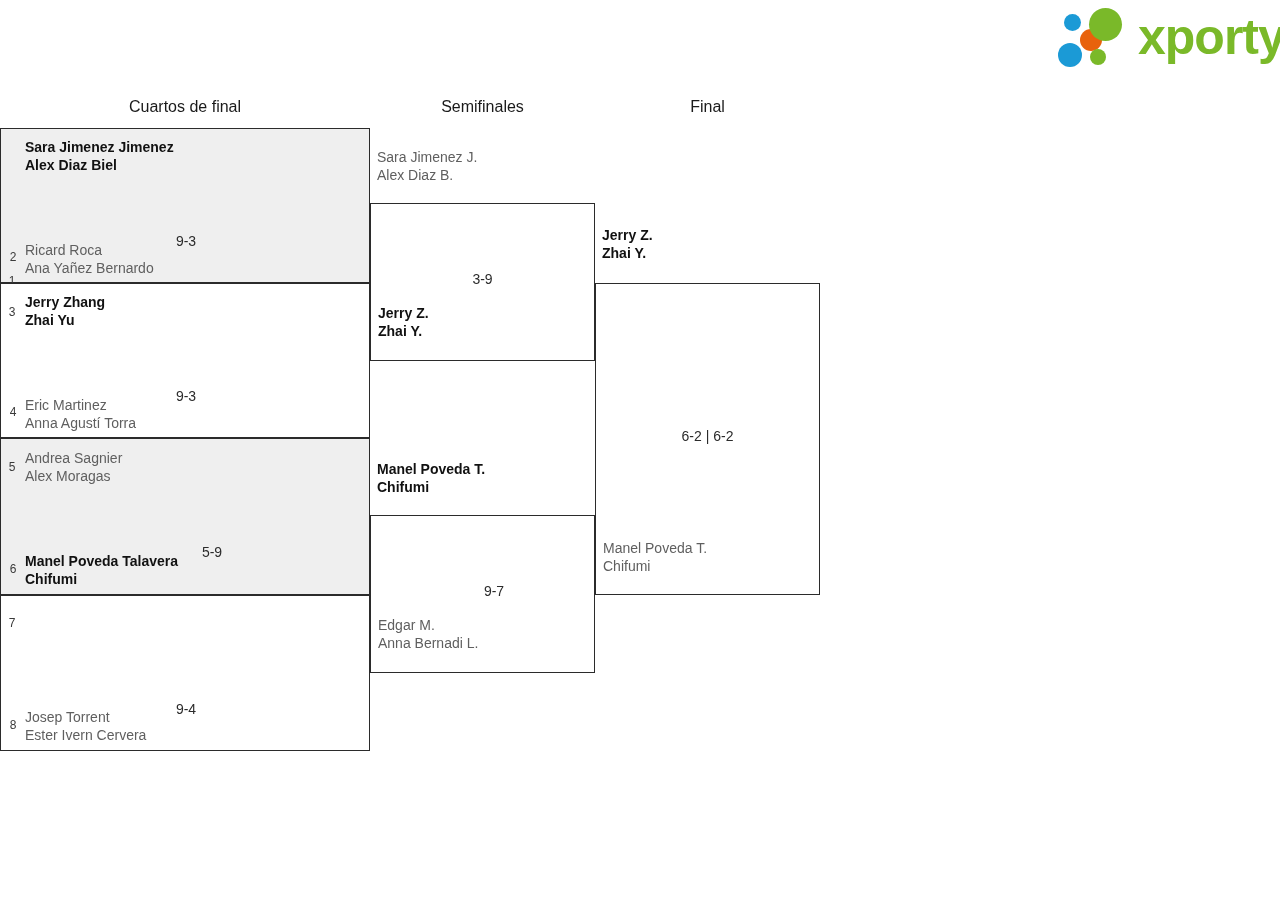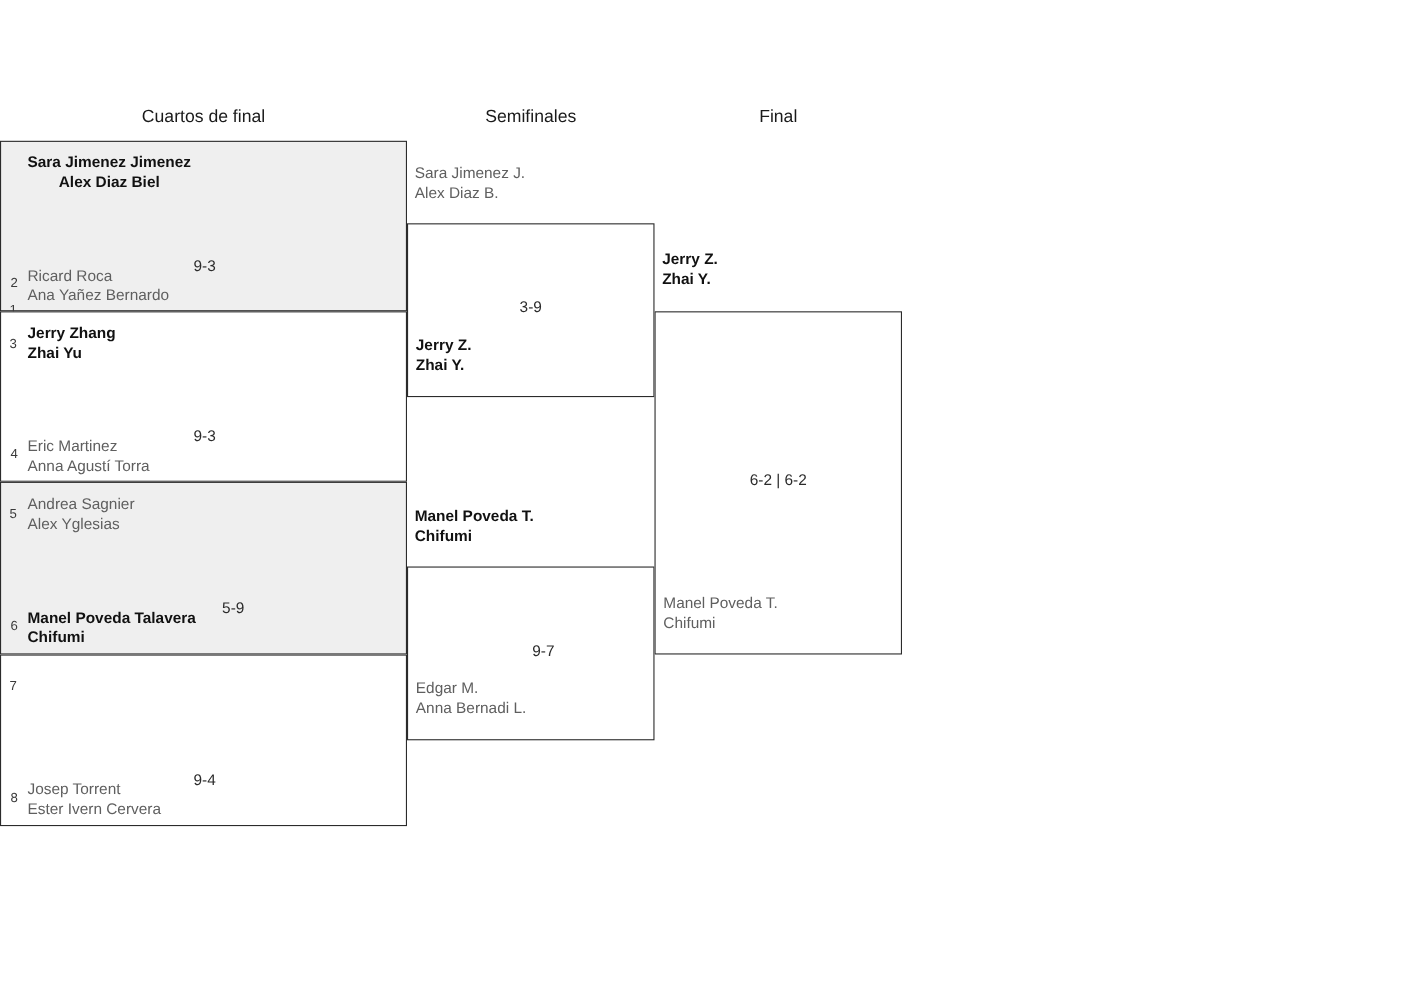--- a/index.html
+++ b/index.html
@@ -127,52 +127,62 @@
     text-align: center;
     line-height: 18px;
     margin-top: 34px;
   }
 </style>
 </head>
 <body>
 
 <div id="header">
 
+  <div id="logo">
+    <div id="logo-dots">
+      <span class="dot d1"></span>
+      <span class="dot d2"></span>
+      <span class="dot d3"></span>
+      <span class="dot d4"></span>
+      <span class="dot d5"></span>
+    </div>
+    <div id="logo-text">xporty</div>
+  </div>
 </div>
 
 <div class="round-header" id="round-header-0">Cuartos de final</div>
 <div class="round-header" id="round-header-1">Semifinales</div>
 <div class="round-header" id="round-header-2">Final</div>
 
 <div id="bracket">
 
   <div class="qf-match shaded" style="top:128px; height:155px;">
     <span class="seed" style="left:2px; top:145px;">1</span>
-    <span class="team winner" style="left:24px; top:9px;text-align:center;">Sara Jimenez Jimenez
+    <span class="team winner" style="left:24px; top:9px;">Sara Jimenez Jimenez
 Alex Diaz Biel</span>
     <span class="score" style="left:0; top:69px; width:370px;">9-3</span>
     <span class="seed" style="left:3px; top:121px;">2</span>
     <span class="team loser" style="left:24px; top:112px;">Ricard Roca
 Ana Yañez Bernardo</span>
   </div>
 
   <div class="qf-match plain" style="top:283px; height:155px;">
     <span class="seed" style="left:2px; top:21px;">3</span>
     <span class="team winner" style="left:24px; top:9px;">Jerry Zhang
 Zhai Yu</span>
     <span class="score" style="left:0; top:69px; width:370px;">9-3</span>
     <span class="seed" style="left:3px; top:121px;">4</span>
     <span class="team loser" style="left:24px; top:112px;">Eric Martinez
 Anna Agustí Torra</span>
   </div>
 
   <div class="qf-match shaded" style="top:438px; height:157px;">
     <span class="seed" style="left:2px; top:21px;">5</span>
     <span class="team loser" style="left:24px; top:10px;">Andrea Sagnier
-Alex Yglesias</span>
+Alex Moragas</span>
     <span class="score" style="left:0; top:70px; width:370px;padding-left:26px;">5-9</span>
     <span class="seed" style="left:3px; top:123px;">6</span>
     <span class="team winner" style="left:24px; top:113px;">Manel Poveda Talavera
 Chifumi</span>
   </div>
 
   <div class="qf-match plain" style="top:595px; height:156px;">
     <span class="seed" style="left:2px; top:20px;">7</span>
     <span class="score" style="left:0; top:70px; width:370px;">9-4</span>
     <span class="seed" style="left:3px; top:122px;">8</span>

